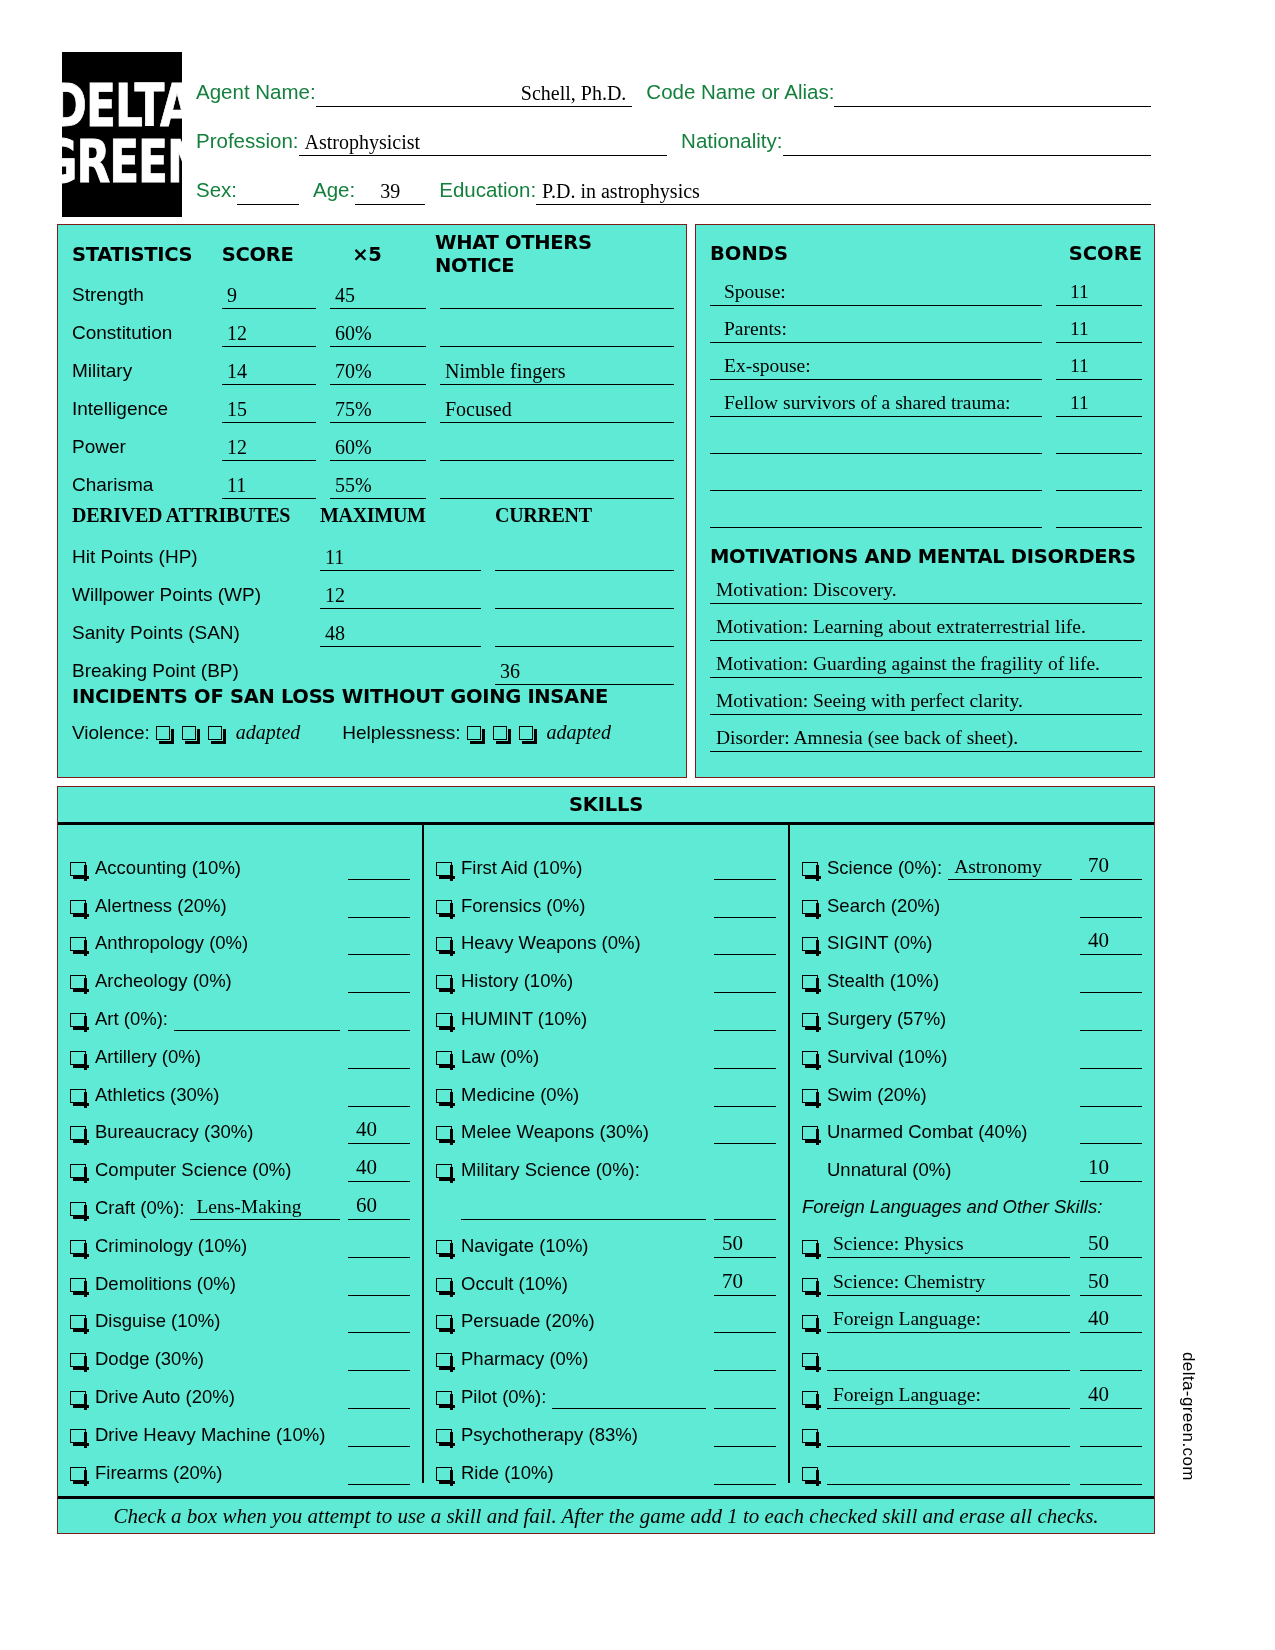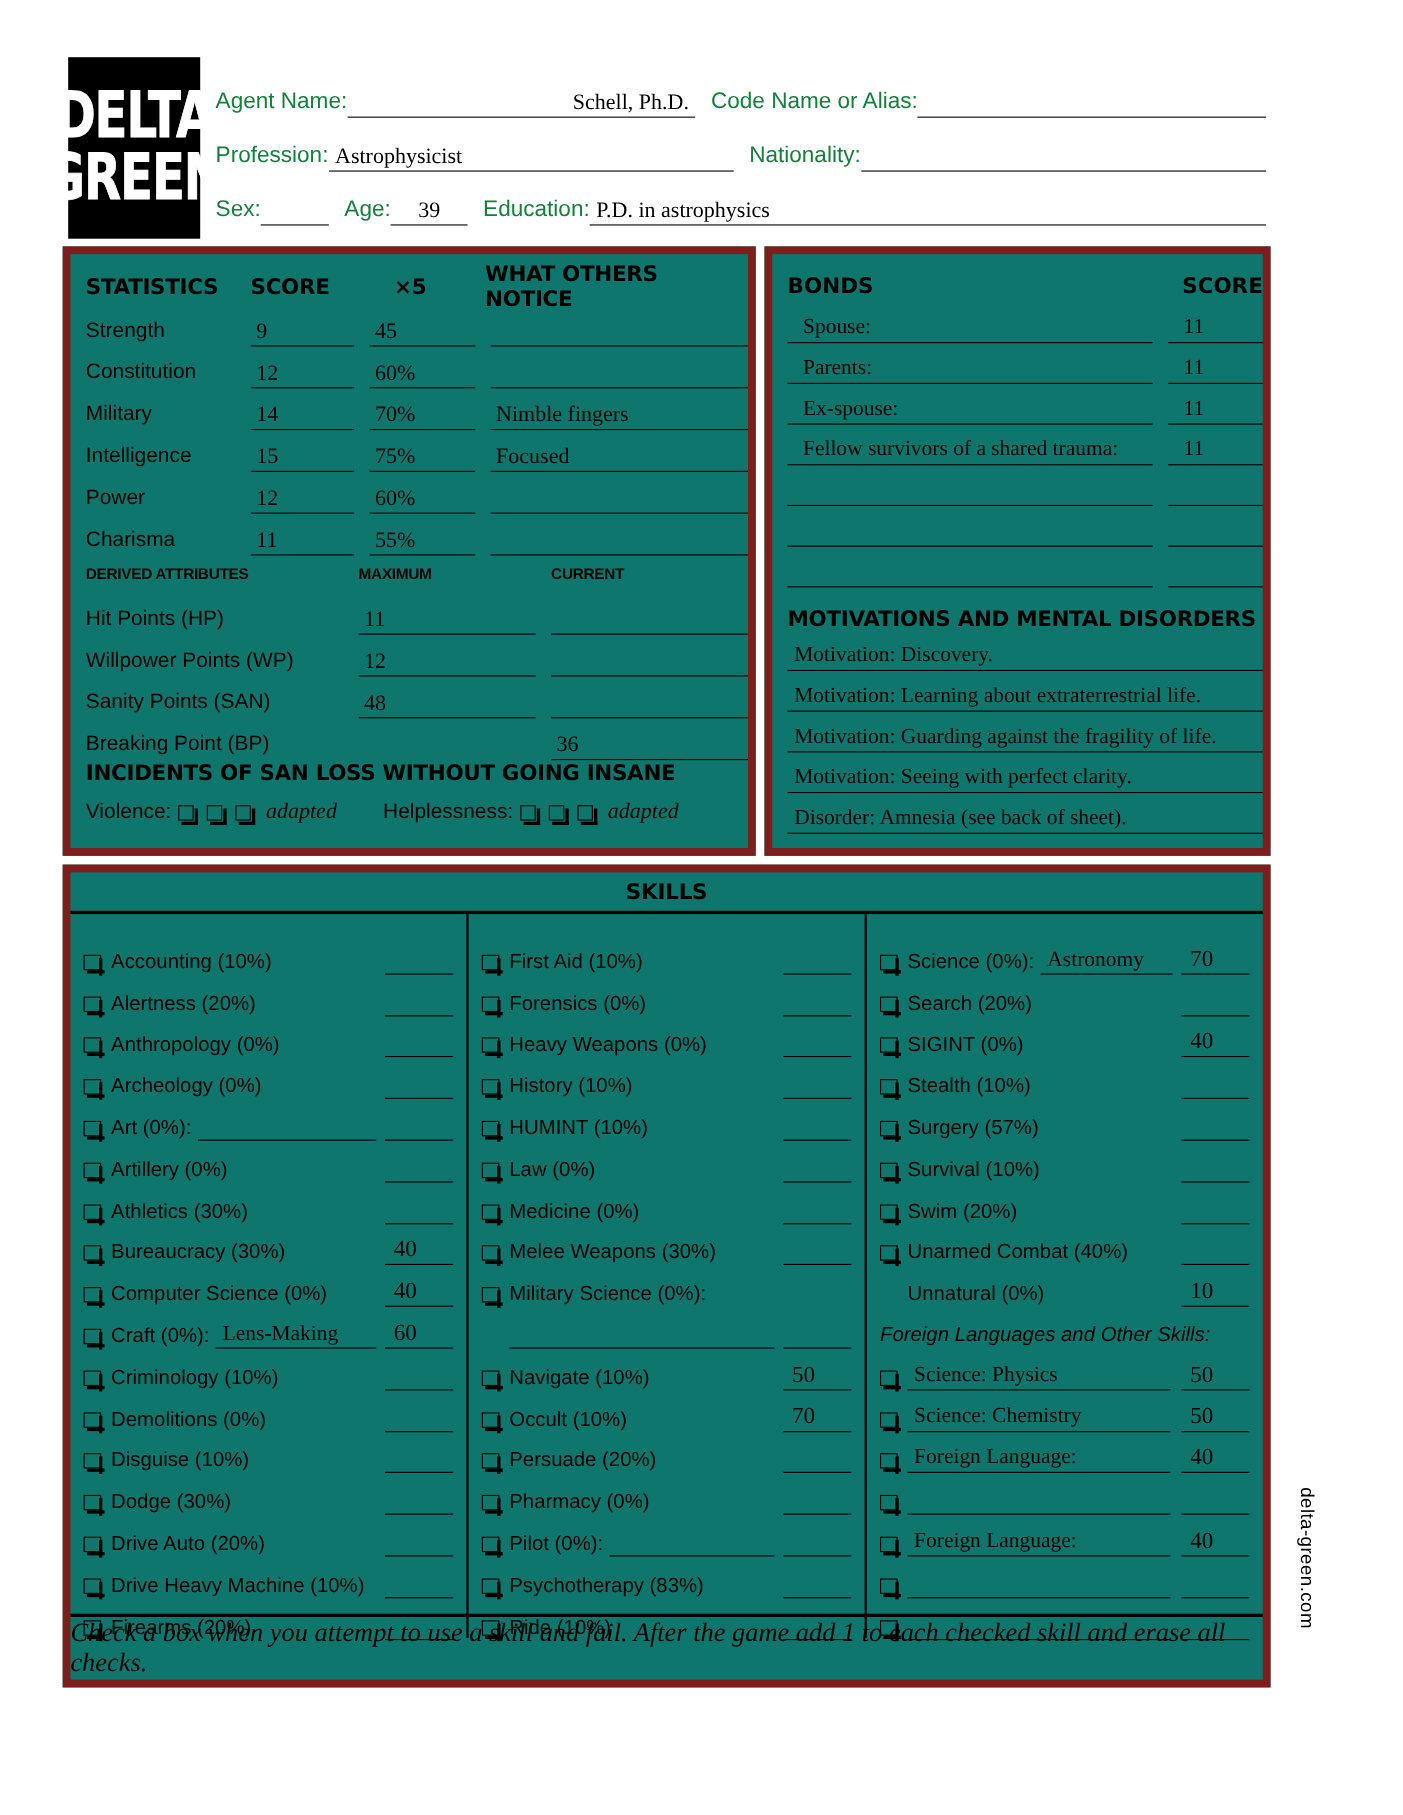--- a/index.html
+++ b/index.html
@@ -52,21 +52,21 @@
   .fill .val {
     position: absolute; bottom: 1px; left: 6px;
     font-family: "Liberation Serif", serif; font-size: 20px;
     white-space: nowrap;
   }
   .fill .val.right { left: auto; right: 6px; }
   .fill .val.center { left: 50%; transform: translateX(-50%); }
   .gap { width: 14px; flex: 0 0 14px; }
 
   
-  .panel { position: absolute; border: 7px solid #7f1d1d; background: #0f766e; }
+  .panel { position: absolute; border: 1px solid #7f1d1d; background: #5eead4; }
   #panel-left  { left: 57px;  top: 224px; width: 630px; height: 554px; }
   #panel-right { left: 695px; top: 224px; width: 460px; height: 554px; }
   #panel-skills{ left: 57px;  top: 786px; width: 1098px; height: 748px; }
 
   .sec-head {
     font-family: "DejaVu Sans", sans-serif;
     font-weight: 700; font-size: 19.5px; letter-spacing: -0.3px;
   }
 
   
@@ -99,22 +99,22 @@
   .drow { display: flex; align-items: flex-end; height: 38px; }
   .drow.head { height: 36px; align-items: center; }
   .d-name { width: 248px; font-size: 19px; padding-bottom: 3px; }
   .d-max  { width: 175px; }
   .d-cur  { flex: 1 1 auto; }
   .d-max .line, .d-cur .line {
     border-bottom: 1.5px solid #000; height: 25px; position: relative; margin-right: 14px;
   }
   .d-cur .line { margin-right: 0; }
   .drow.head .d-name, .drow.head .d-max, .drow.head .d-cur {
-    font-family: Liberation Sans, sans-serif; font-weight: 700;
-    font-size: 14px; padding-bottom: 0; letter-spacing: -0.3px;
+    font-family: Liberation Serif, serif; font-weight: 700;
+    font-size: 20px; padding-bottom: 0; letter-spacing: -0.3px;
   }
 
   
   .sanloss { position: absolute; left: 14px; top: 460px; width: 602px; }
   .sanloss .title { margin-bottom: 13px; }
   .sanrow { display: flex; align-items: center; font-size: 19px; }
   .sanrow .lbl { font-size: 19px; }
   .cbx {
     display: inline-block; width: 14px; height: 14px;
     border: 1.6px solid #000; margin: 0 6px; position: relative;
@@ -215,23 +215,23 @@
     font-family: "Liberation Serif", serif; font-size: 19.5px; white-space: nowrap;
   }
   .sk-subhead {
     font-family: "Liberation Sans", sans-serif; font-style: italic;
     font-size: 18.5px; height: 37.8px; display: flex; align-items: flex-end;
     padding-bottom: 3px;
   }
 
   
   .sk-footer {
-    position: absolute; left: 0; bottom: 0; width: 100%; height: 60px;
+    position: absolute; left: 0; bottom: 0; width: 100%; height: 37px;
     border-top: 3px solid #000; display: flex; align-items: center; justify-content: center;
-    font-family: "Liberation Serif", serif; font-style: italic; font-size: 24px;
+    font-family: "Liberation Serif", serif; font-style: italic; font-size: 21px;
   }
 
   
   .side-url {
     position: absolute; left: 1178px; top: 1352px;
     font-family: "Liberation Sans", sans-serif; font-size: 17px;
     writing-mode: vertical-rl; letter-spacing: 0.4px;
   }
 </style>
 </head>

